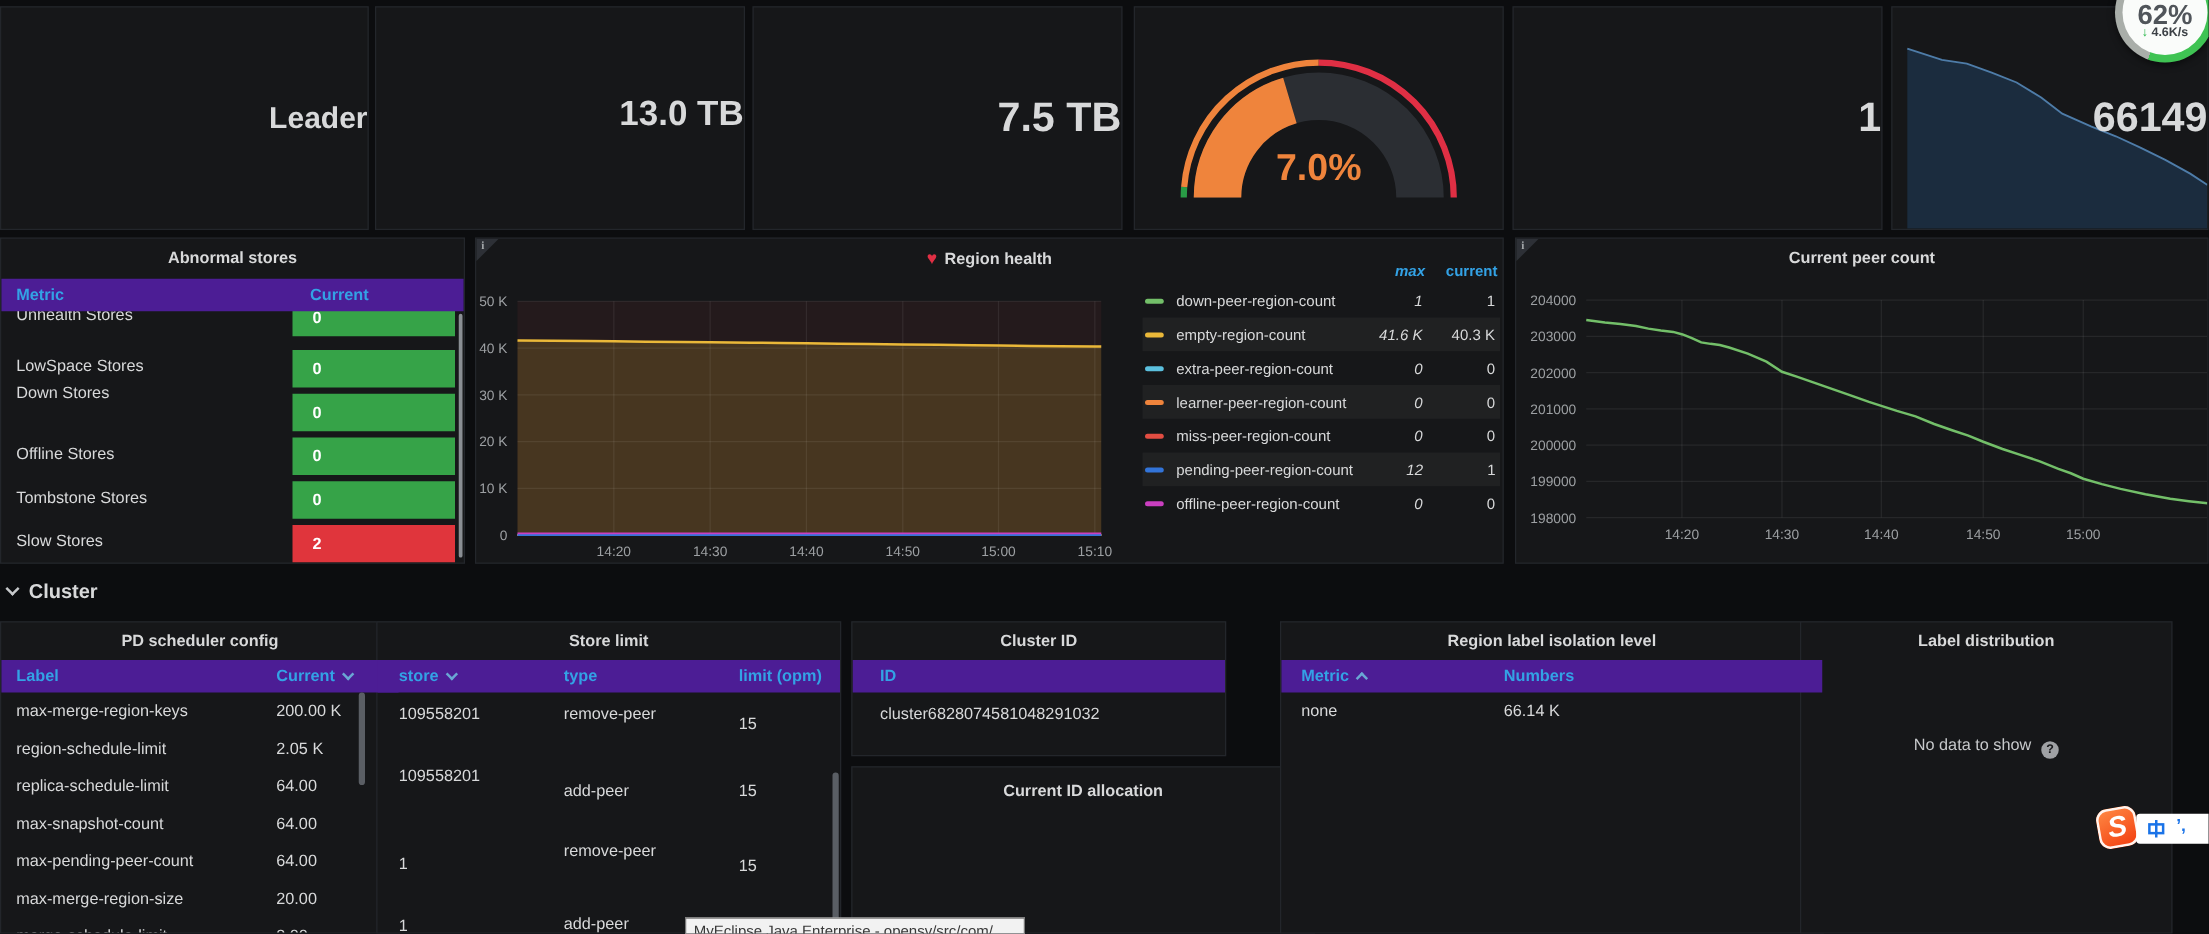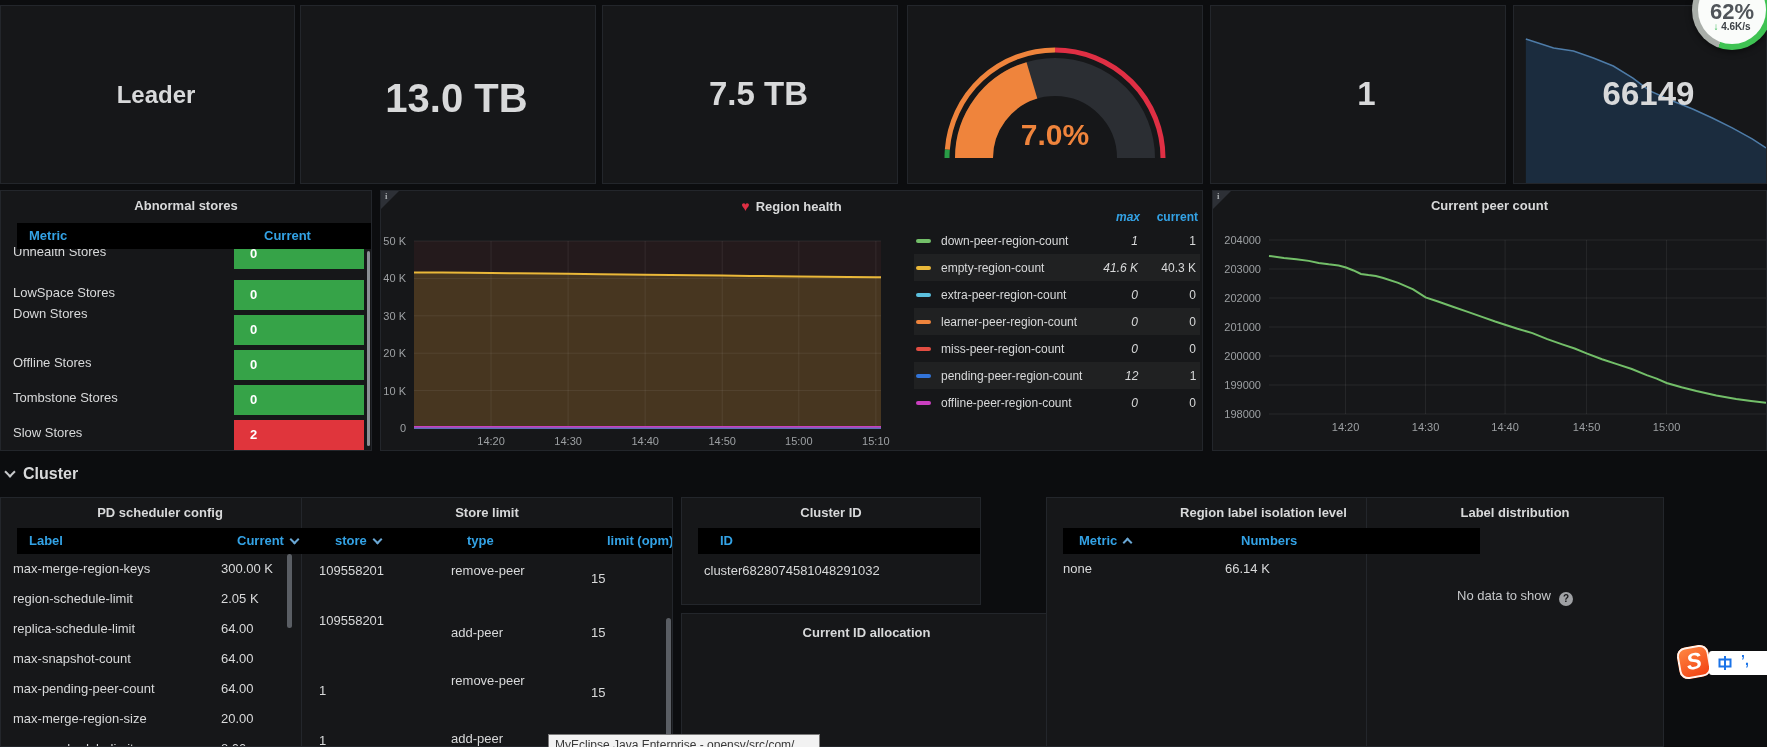--- a/index.html
+++ b/index.html
@@ -1,22 +1,22 @@
 <!DOCTYPE html>
 <html><head>
 <meta charset="utf-8">
 <style>
   html,body{margin:0;padding:0;background:#0c0d0f;}
   #root{position:relative;width:1767px;height:747px;background:#0c0d0f;overflow:hidden;
         font-family:"Liberation Sans",sans-serif;color:#d8d9da;}
   .panel{position:absolute;background:#161719;border:1px solid #23262b;box-sizing:border-box;overflow:hidden;}
   .panel-title{position:absolute;left:0;right:0;top:4px;height:22px;line-height:22px;text-align:center;
                font-size:13px;font-weight:bold;color:#d8d9da;white-space:nowrap;z-index:5;}
-  .bigstat{position:absolute;left:17px;right:0;text-align:center;font-weight:bold;color:#d8d9da;line-height:1.1;}
-  .thead{position:absolute;left:0;right:0;height:26px;background:#000000;z-index:6;margin-left:16px;}
+  .bigstat{position:absolute;left:17px;right:0;text-align:right;font-weight:bold;color:#d8d9da;line-height:1.1;}
+  .thead{position:absolute;left:0;right:0;height:26px;background:#4c1d95;z-index:6;}
   .th{position:absolute;font-size:13px;font-weight:bold;color:#33a2e5;line-height:26px;white-space:nowrap;}
   .td{position:absolute;font-size:13px;color:#d8d9da;line-height:30px;white-space:nowrap;}
   .valcell{position:absolute;width:130px;height:30px;line-height:30px;font-size:13px;font-weight:bold;color:#fff;
            padding-left:16px;box-sizing:border-box;}
   .chev{display:inline-block;width:5px;height:5px;border-right:2px solid #6aa7d4;border-bottom:2px solid #6aa7d4;
         transform:rotate(45deg);margin-left:7px;vertical-align:2px;}
   .chev.up{transform:rotate(-135deg);vertical-align:-1px;}
   .chev.big{width:6px;height:6px;border-color:#c7c9cb;margin:0 9px 0 0;vertical-align:3px;}
   .info-corner{position:absolute;top:0;left:0;width:0;height:0;border-top:18px solid #2d3036;
                border-right:18px solid transparent;z-index:7;}
@@ -59,21 +59,21 @@
 </head>
 <body>
 
 <div id="root">
 
   <div class="panel" style="left:0;top:5px;width:295px;height:179px">
     <div class="bigstat" style="top:76px;font-size:24px">Leader</div>
   </div>
 
   <div class="panel" style="left:300px;top:5px;width:296px;height:179px">
-    <div class="bigstat" style="top:70px;font-size:40px">13.0 TB</div>
+    <div class="bigstat" style="top:70px;font-size:28px">13.0 TB</div>
   </div>
 
   <div class="panel" style="left:602px;top:5px;width:296px;height:179px">
     <div class="bigstat" style="top:70px;font-size:33px">7.5 TB</div>
   </div>
 
   <div class="panel" style="left:907px;top:5px;width:296px;height:179px">
     <svg id="gauge-svg" width="294" height="177">
         <path d="M 66 152 A 81 81 0 0 1 228 152" stroke="#2b2e33" stroke-width="38" fill="none"></path>
         <path d="M 66 152 A 81 81 0 0 1 123.91343973993192 74.35973508959256" stroke="#ef843c" stroke-width="38" fill="none"></path>
@@ -259,21 +259,21 @@
     <span class="chev big"></span><span class="lbl">Cluster</span>
   </div>
 
   <div class="panel" style="left:0;top:497px;width:320px;height:250px">
     <div class="panel-title">PD scheduler config</div>
     <div class="thead" style="top:30px">
       <div class="th" style="left:12px">Label</div>
       <div class="th" style="left:220px"><span>Current</span><span class="chev"></span></div>
     </div>
     <div class="td" style="left:12px;top:56px">max-merge-region-keys</div>
-    <div class="td" style="left:220px;top:56px">300.00 K</div>
+    <div class="td" style="left:220px;top:56px">200.00 K</div>
     <div class="td" style="left:12px;top:86px">region-schedule-limit</div>
     <div class="td" style="left:220px;top:86px">2.05 K</div>
     <div class="td" style="left:12px;top:116px">replica-schedule-limit</div>
     <div class="td" style="left:220px;top:116px">64.00</div>
     <div class="td" style="left:12px;top:146px">max-snapshot-count</div>
     <div class="td" style="left:220px;top:146px">64.00</div>
     <div class="td" style="left:12px;top:176px">max-pending-peer-count</div>
     <div class="td" style="left:220px;top:176px">64.00</div>
     <div class="td" style="left:12px;top:206px">max-merge-region-size</div>
     <div class="td" style="left:220px;top:206px">20.00</div>
@@ -309,31 +309,31 @@
     <div class="thead" style="top:30px">
       <div class="th" style="left:22px">ID</div>
     </div>
     <div class="td" style="left:22px;top:60px;line-height:26px">cluster6828074581048291032</div>
   </div>
 
   <div class="panel" style="left:681px;top:613px;width:371px;height:134px">
     <div class="panel-title" style="top:8px">Current ID allocation</div>
   </div>
 
-  <div class="panel" style="left:1046px;top:497px;width:435px;height:250px">
+  <div class="panel" style="left:1024px;top:497px;width:435px;height:250px">
     <div class="panel-title">Region label isolation level</div>
     <div class="thead" style="top:30px">
       <div class="th" style="left:16px"><span>Metric</span><span class="chev up"></span></div>
       <div class="th" style="left:178px">Numbers</div>
     </div>
     <div class="td" style="left:16px;top:56px">none</div>
     <div class="td" style="left:178px;top:56px">66.14 K</div>
   </div>
 
-  <div class="panel" style="left:1366px;top:497px;width:298px;height:250px">
+  <div class="panel" style="left:1440px;top:497px;width:298px;height:250px">
     <div class="panel-title">Label distribution</div>
     <div class="nodata"><span>No data to show</span><span class="qcircle">?</span></div>
   </div>
 
   <div id="tooltip">MyEclipse Java Enterprise - opensv/src/com/</div>
 
   <div id="ime">
     <div id="ime-s">S</div>
     <div id="ime-bar">
       <svg width="16" height="16" style="left:8px;top:4px">

